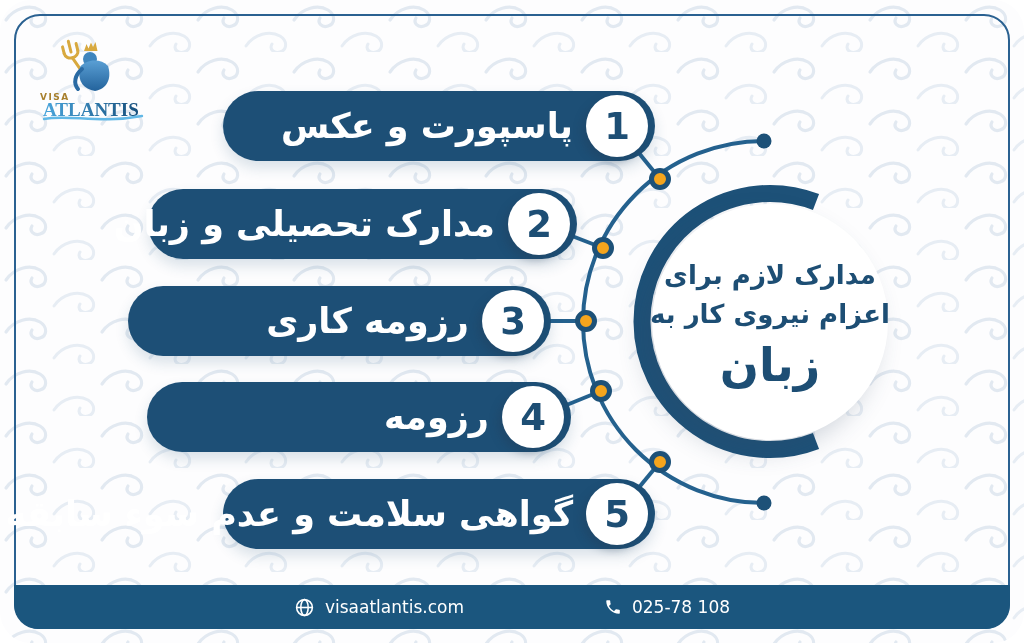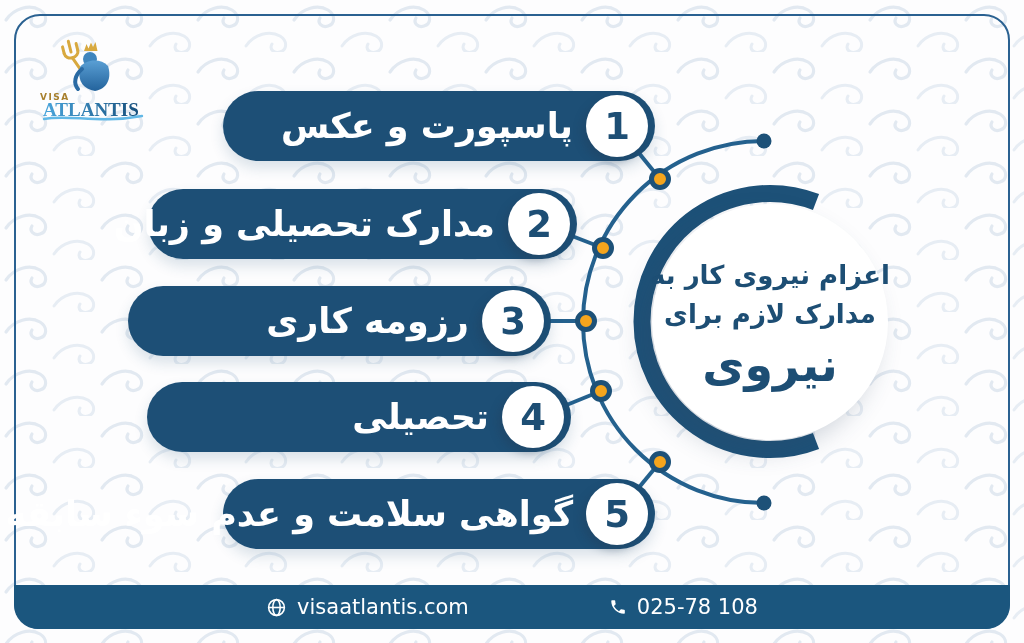--- a/index.html
+++ b/index.html
@@ -1,20 +1,21 @@
 <!DOCTYPE html>
 <html lang="fa"><head>
 <meta charset="utf-8">
 <style>
   html,body{margin:0;padding:0;}
   body{background:#ffffff;}
   .stage{
     position:relative;width:1024px;height:643px;overflow:hidden;
     background:#fdfdfe;
     font-family:"DejaVu Sans","Liberation Sans",sans-serif;
+    border-radius:31px;
   }
   .pattern-layer{position:absolute;inset:0;z-index:0;}
   .card{
     position:absolute;left:14px;top:14px;width:996px;height:615px;
     border:2px solid #2a6191;border-radius:26px;box-sizing:border-box;z-index:1;
   }
   .connectors{position:absolute;inset:0;z-index:2;}
   .logo{position:absolute;left:38px;top:38px;z-index:3;}
   .pill{
     position:absolute;height:70px;background:#1d4f76;border-radius:35px;
@@ -40,21 +41,21 @@
     background:#ffffff;box-shadow:-10px 12px 24px rgba(50,75,100,.22);
     display:flex;flex-direction:column;align-items:center;justify-content:center;
     text-align:center;direction:rtl;color:#1d4e74;z-index:4;
   }
   .bc-line{font-size:26px;font-weight:bold;line-height:1.25;margin:3px 0;white-space:nowrap;}
   .bc-big{font-size:46px;font-weight:bold;margin-top:9px;line-height:1;}
   .footer-bar{
     position:absolute;left:14px;top:585px;width:996px;height:44px;background:#1b567e;
     border-radius:0 0 24px 24px;box-sizing:border-box;z-index:5;
     display:flex;align-items:center;justify-content:center;gap:140px;
-    color:#ffffff;font-size:21px;
+    color:#ffffff;font-size:17px;
   }
   .f-item{display:flex;align-items:center;gap:10px;cursor:pointer;}
   .f-item svg{display:block;}
 </style>
 </head>
 <body>
 
 <div class="stage">
 
   <svg class="pattern-layer" width="1024" height="643" aria-hidden="true">
@@ -136,36 +137,36 @@
       <span>2</span>
     </span>
   </div>
   <div class="pill p3">
     <span class="pill-label">رزومه کاری</span>
     <span class="num-circle">
       <span>3</span>
     </span>
   </div>
   <div class="pill p4">
-    <span class="pill-label">تحصیلی</span>
+    <span class="pill-label">رزومه</span>
     <span class="num-circle">
       <span>4</span>
     </span>
   </div>
   <div class="pill p5">
     <span class="pill-label">گواهی سلامت و عدم سوء سابقه</span>
     <span class="num-circle">
       <span>5</span>
     </span>
   </div>
 
   <div class="big-circle">
+    <span class="bc-line">مدارک لازم برای</span>
     <span class="bc-line">اعزام نیروی کار به</span>
-    <span class="bc-line">مدارک لازم برای</span>
-    <span class="bc-big">نیروی</span>
+    <span class="bc-big">زبان</span>
   </div>
 
   <div class="footer-bar">
     <span class="f-item">
       <svg viewBox="0 0 24 24" width="21" height="21">
         <g stroke="#ffffff" stroke-width="1.8" fill="none">
           <circle cx="12" cy="12" r="9"></circle>
           <ellipse cx="12" cy="12" rx="4.2" ry="9"></ellipse>
           <path d="M3.4 12 h17.2"></path>
         </g>

